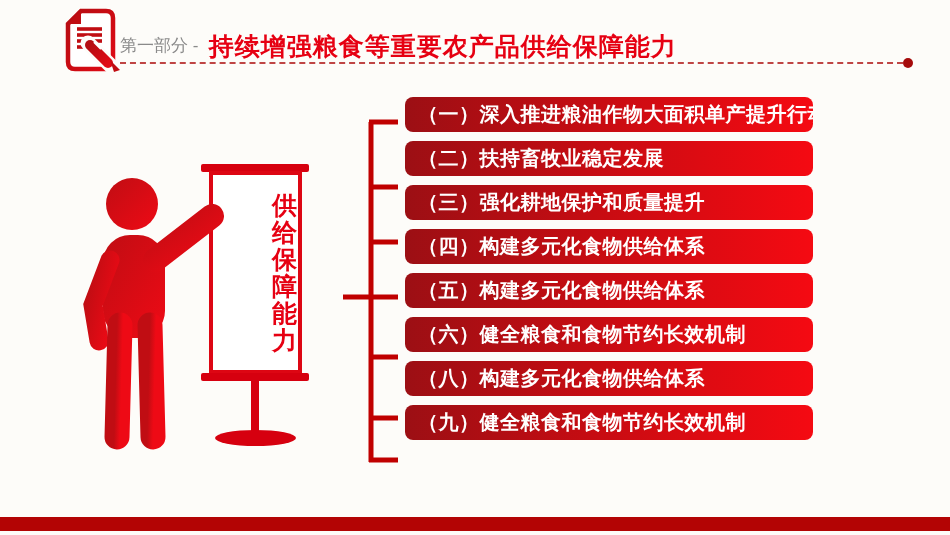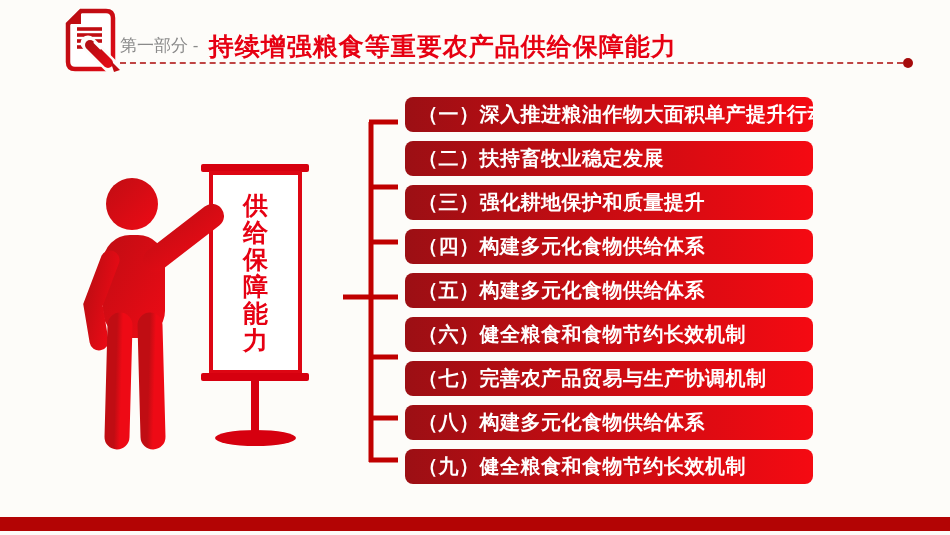--- a/index.html
+++ b/index.html
@@ -16,21 +16,21 @@
   .header-icon { position: absolute; left: 54px; top: 4px; width: 74px; height: 76px; }
   .header-row { position: absolute; left: 120px; top: 30px; white-space: nowrap; }
   .section-label { font-size: 17px; color: #8a8a8a; vertical-align: 4px; }
   .page-title { font-size: 25px; font-weight: bold; color: #e60012; letter-spacing: 1px; margin-left: 6px; }
   .dashed-rule { position: absolute; left: 120px; top: 62px; width: 783px; border-top: 2px dashed #bf4545; }
   .rule-dot { position: absolute; left: 903px; top: 58px; width: 10px; height: 10px; border-radius: 50%; background: #a50b0b; }
 
   
   .banner-topbar   { position: absolute; left: 201px; top: 164px; width: 108px; height: 8px;  background: #d6000f; border-radius: 2px; }
   .banner-panel    { position: absolute; left: 209px; top: 171px; width: 93px;  height: 203px; background: #ffffff; border: 4px solid #dd0613;
-                     display: flex; align-items: center; justify-content: center; }
+                     display: flex; align-items: center; justify-content: flex-end; }
   .banner-text     { width: 27px; font-size: 25px; line-height: 27px; font-weight: bold; color: #e60012;
                      word-break: break-all; text-align: center; }
   .banner-botbar   { position: absolute; left: 201px; top: 373px; width: 108px; height: 8px; background: #d6000f; border-radius: 2px; }
   .banner-pole     { position: absolute; left: 251px; top: 381px; width: 8px; height: 54px; background: #d6000f; }
   .banner-base     { position: absolute; left: 215px; top: 430px; width: 81px; height: 16px; border-radius: 50%; background: #d6000f; }
 
   .person-svg { position: absolute; left: 60px; top: 165px; width: 175px; height: 295px; }
   .bracket-svg { position: absolute; left: 340px; top: 115px; width: 65px; height: 355px; }
 
   
@@ -122,21 +122,20 @@
       <div class="item-bar">（二）扶持畜牧业稳定发展</div>
 
       <div class="item-bar">（三）强化耕地保护和质量提升</div>
 
       <div class="item-bar">（四）构建多元化食物供给体系</div>
 
       <div class="item-bar">（五）构建多元化食物供给体系</div>
 
       <div class="item-bar">（六）健全粮食和食物节约长效机制</div>
 
-      <div class="item-bar">（七）完善农产品贸易与生产协调机制</div>
 
       <div class="item-bar">（八）构建多元化食物供给体系</div>
 
       <div class="item-bar">（九）健全粮食和食物节约长效机制</div>
     </div>
 
   <div class="footer-band"></div>
 </div>
 
 </body></html>

